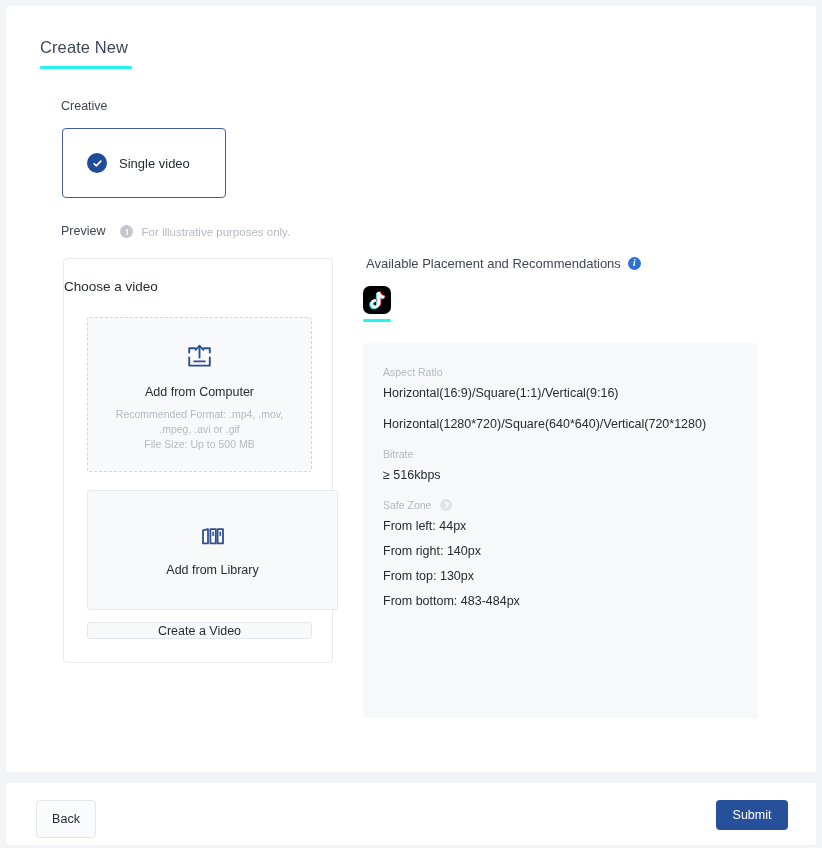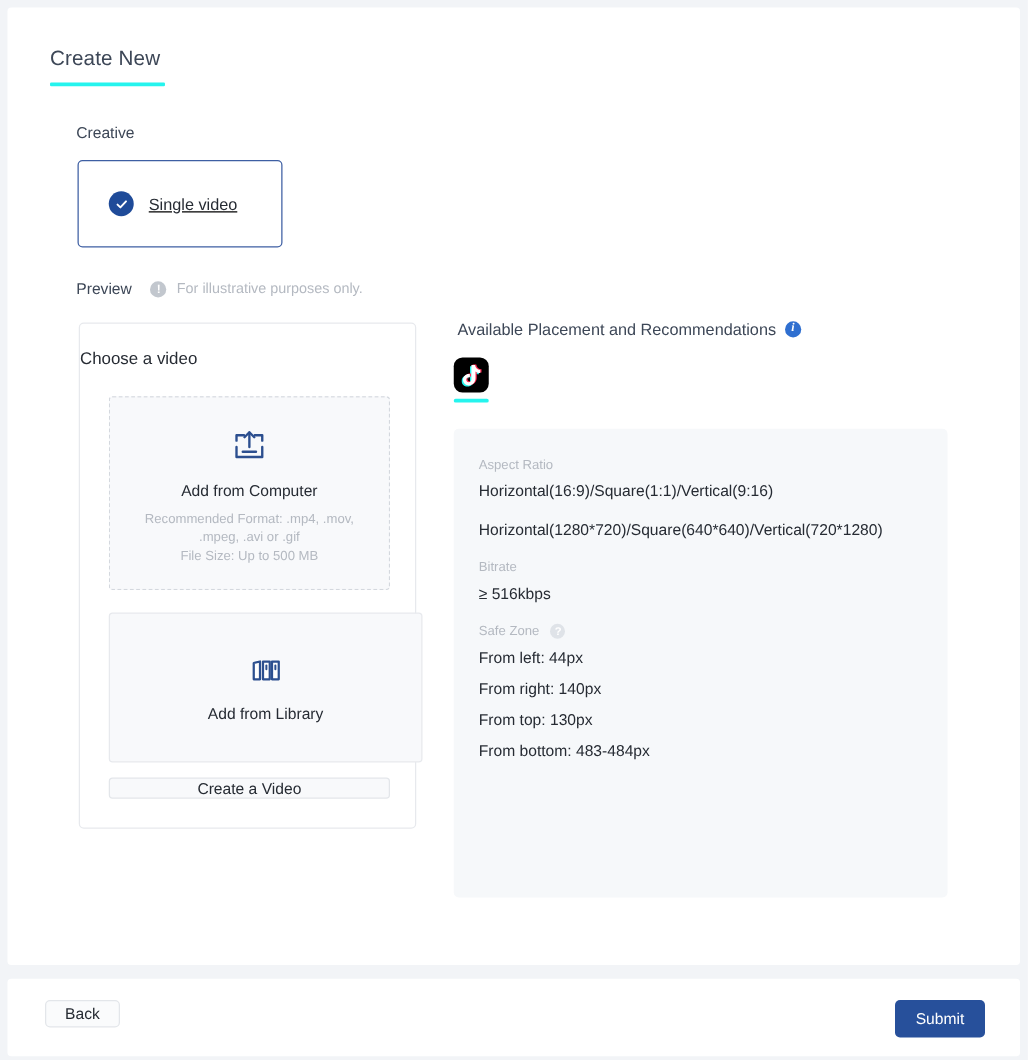--- a/index.html
+++ b/index.html
@@ -65,21 +65,20 @@
     top: 122px;
     width: 164px;
     height: 70px;
     border: 1px solid #3e5fa3;
     border-radius: 4px;
     background: #fff;
     display: flex;
     align-items: center;
     padding-left: 24px;
     cursor: pointer;
-    text-decoration: underline;
   }
   .check-circle {
     width: 20px;
     height: 20px;
     border-radius: 50%;
     background: #1f4b99;
     display: flex;
     align-items: center;
     justify-content: center;
     flex: 0 0 auto;
@@ -90,21 +89,21 @@
     font-size: 13px;
     color: #262b33;
   }
 
   
   .preview-row {
     position: absolute;
     left: 55px;
     top: 218px;
     display: flex;
-    align-items: center;
+    align-items: flex-end;
   }
   .preview-label {
     font-size: 12.5px;
     color: #3d4757;
   }
   .warn-icon {
     width: 13px;
     height: 13px;
     border-radius: 50%;
     background: #c2c7ce;
@@ -310,21 +309,21 @@
     width: 810px;
     height: 62px;
     background: #ffffff;
     border-radius: 3px;
   }
   .back-btn {
     position: absolute;
     left: 30px;
     top: 17px;
     width: 60px;
-    height: 22px;
+    height: 38px;
     border: 1px solid #e3e6ea;
     border-radius: 4px;
     background: #fafbfc;
     font-size: 12.5px;
     color: #262b33;
     font-family: "Liberation Sans", sans-serif;
     cursor: pointer;
   }
   .submit-btn {
     position: absolute;

